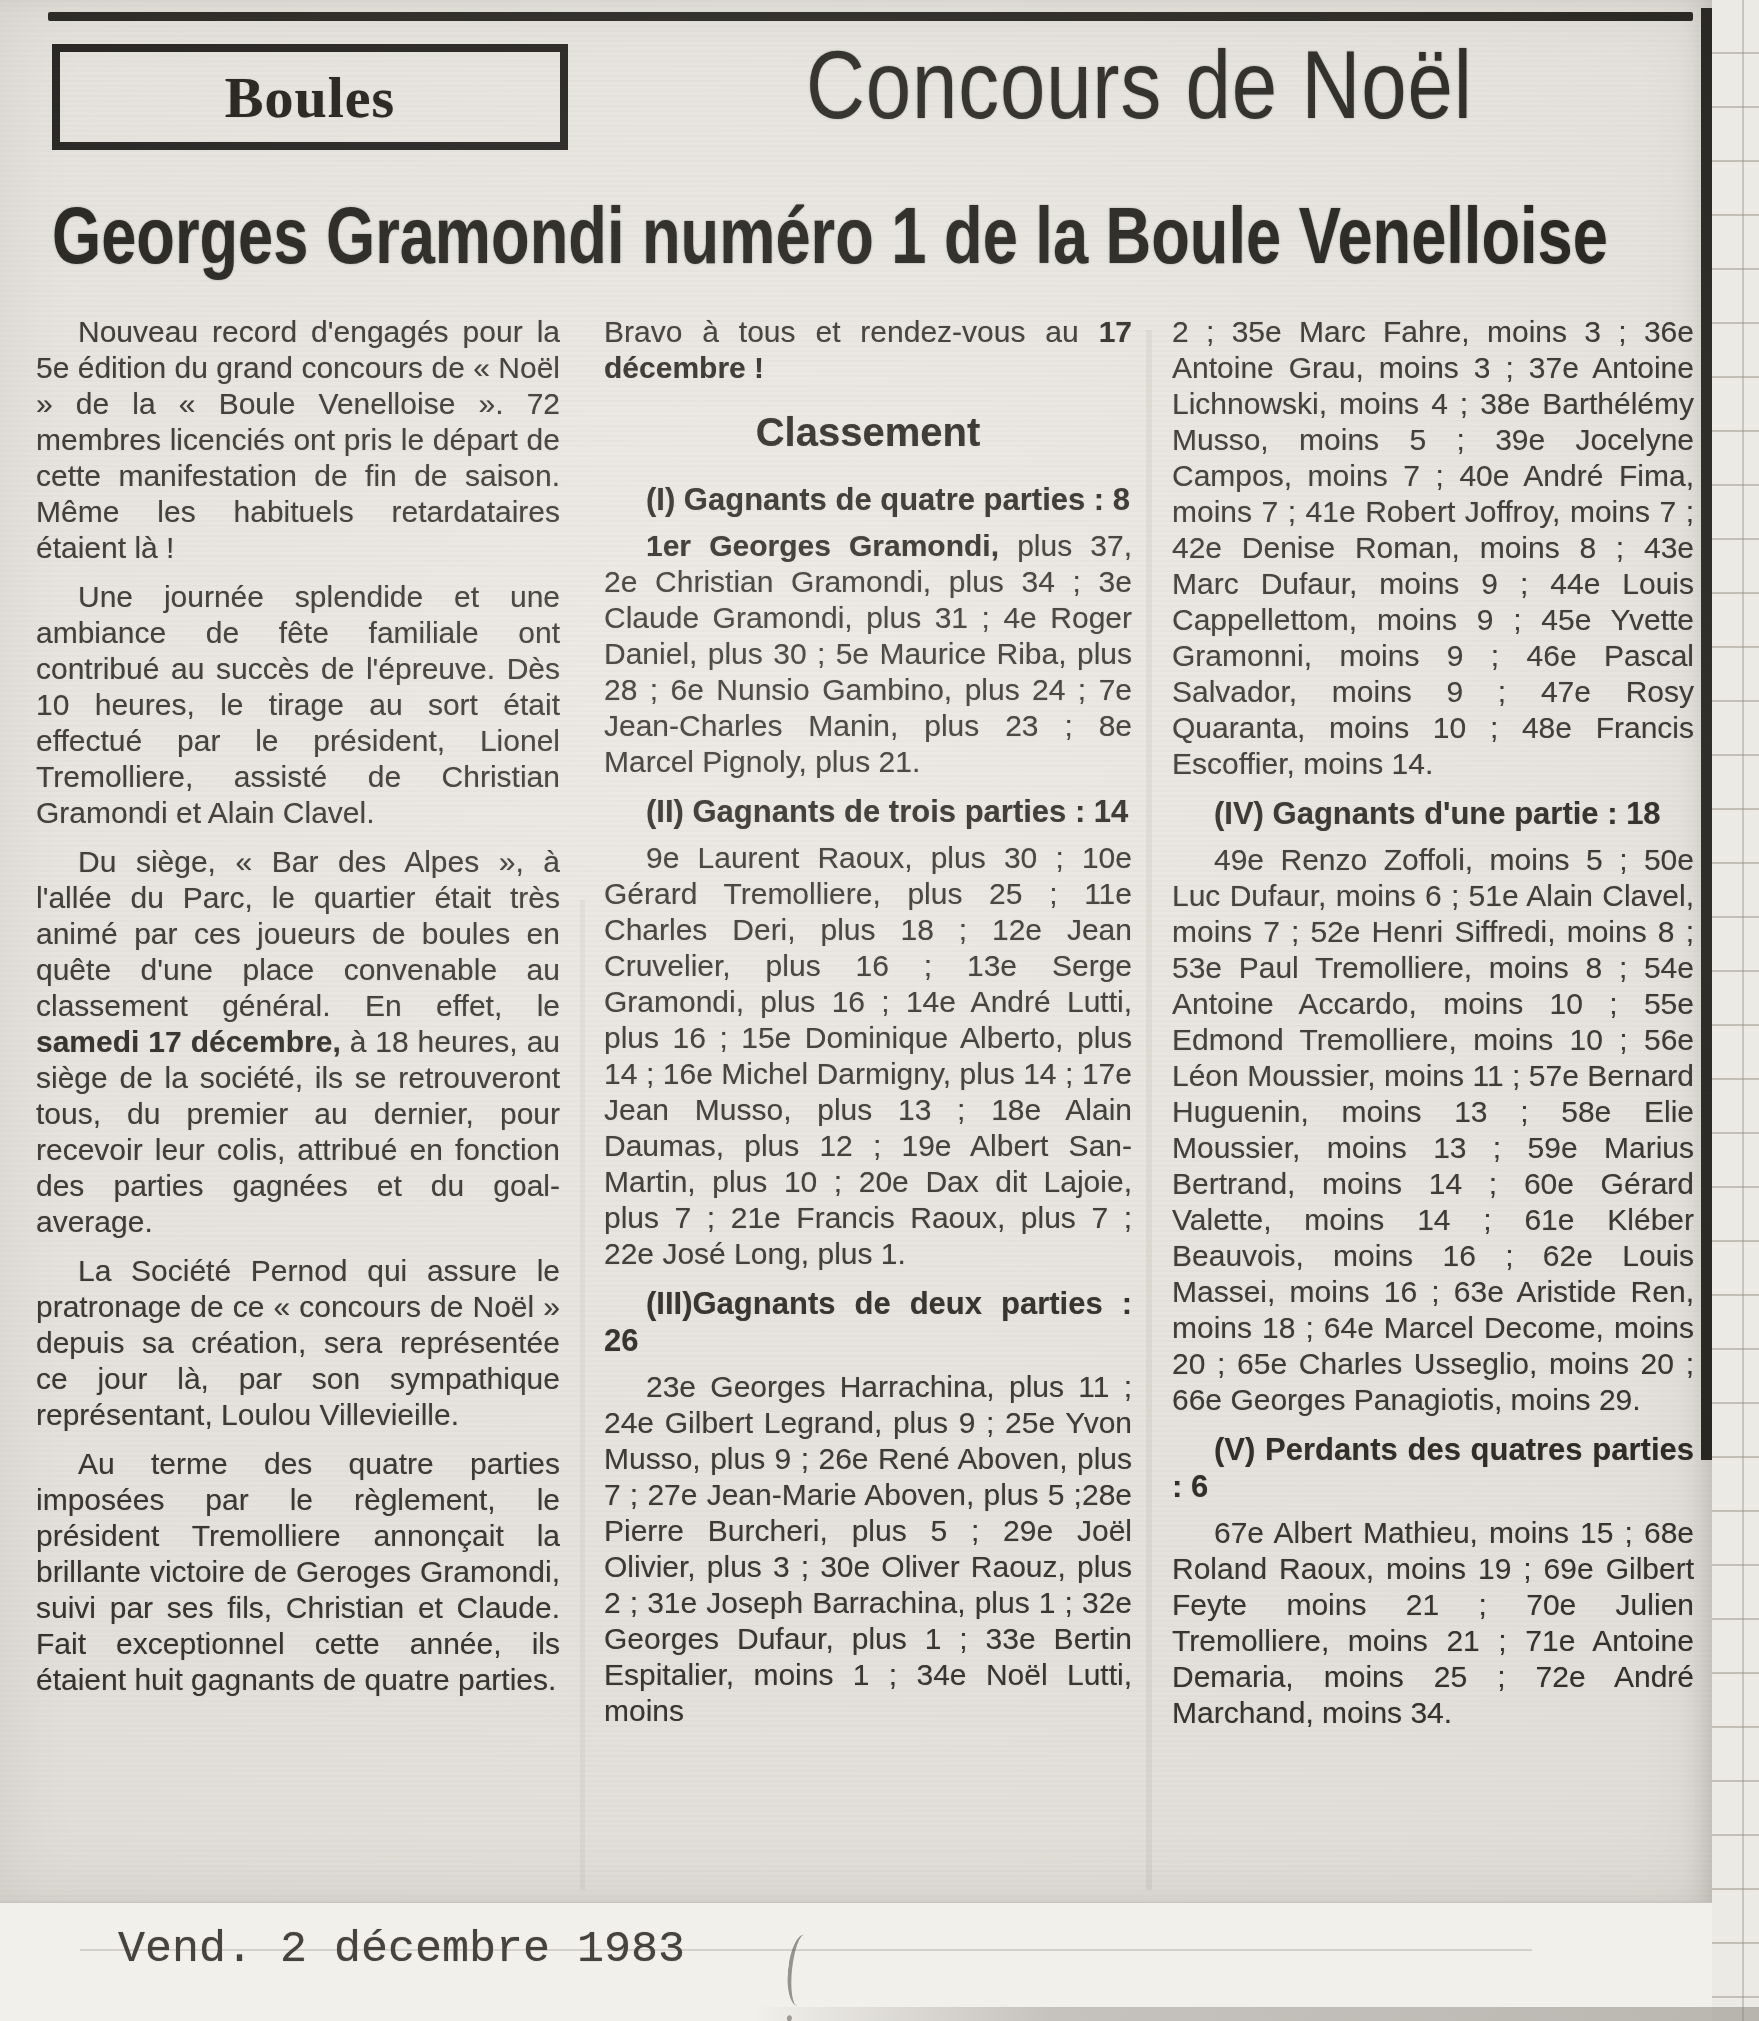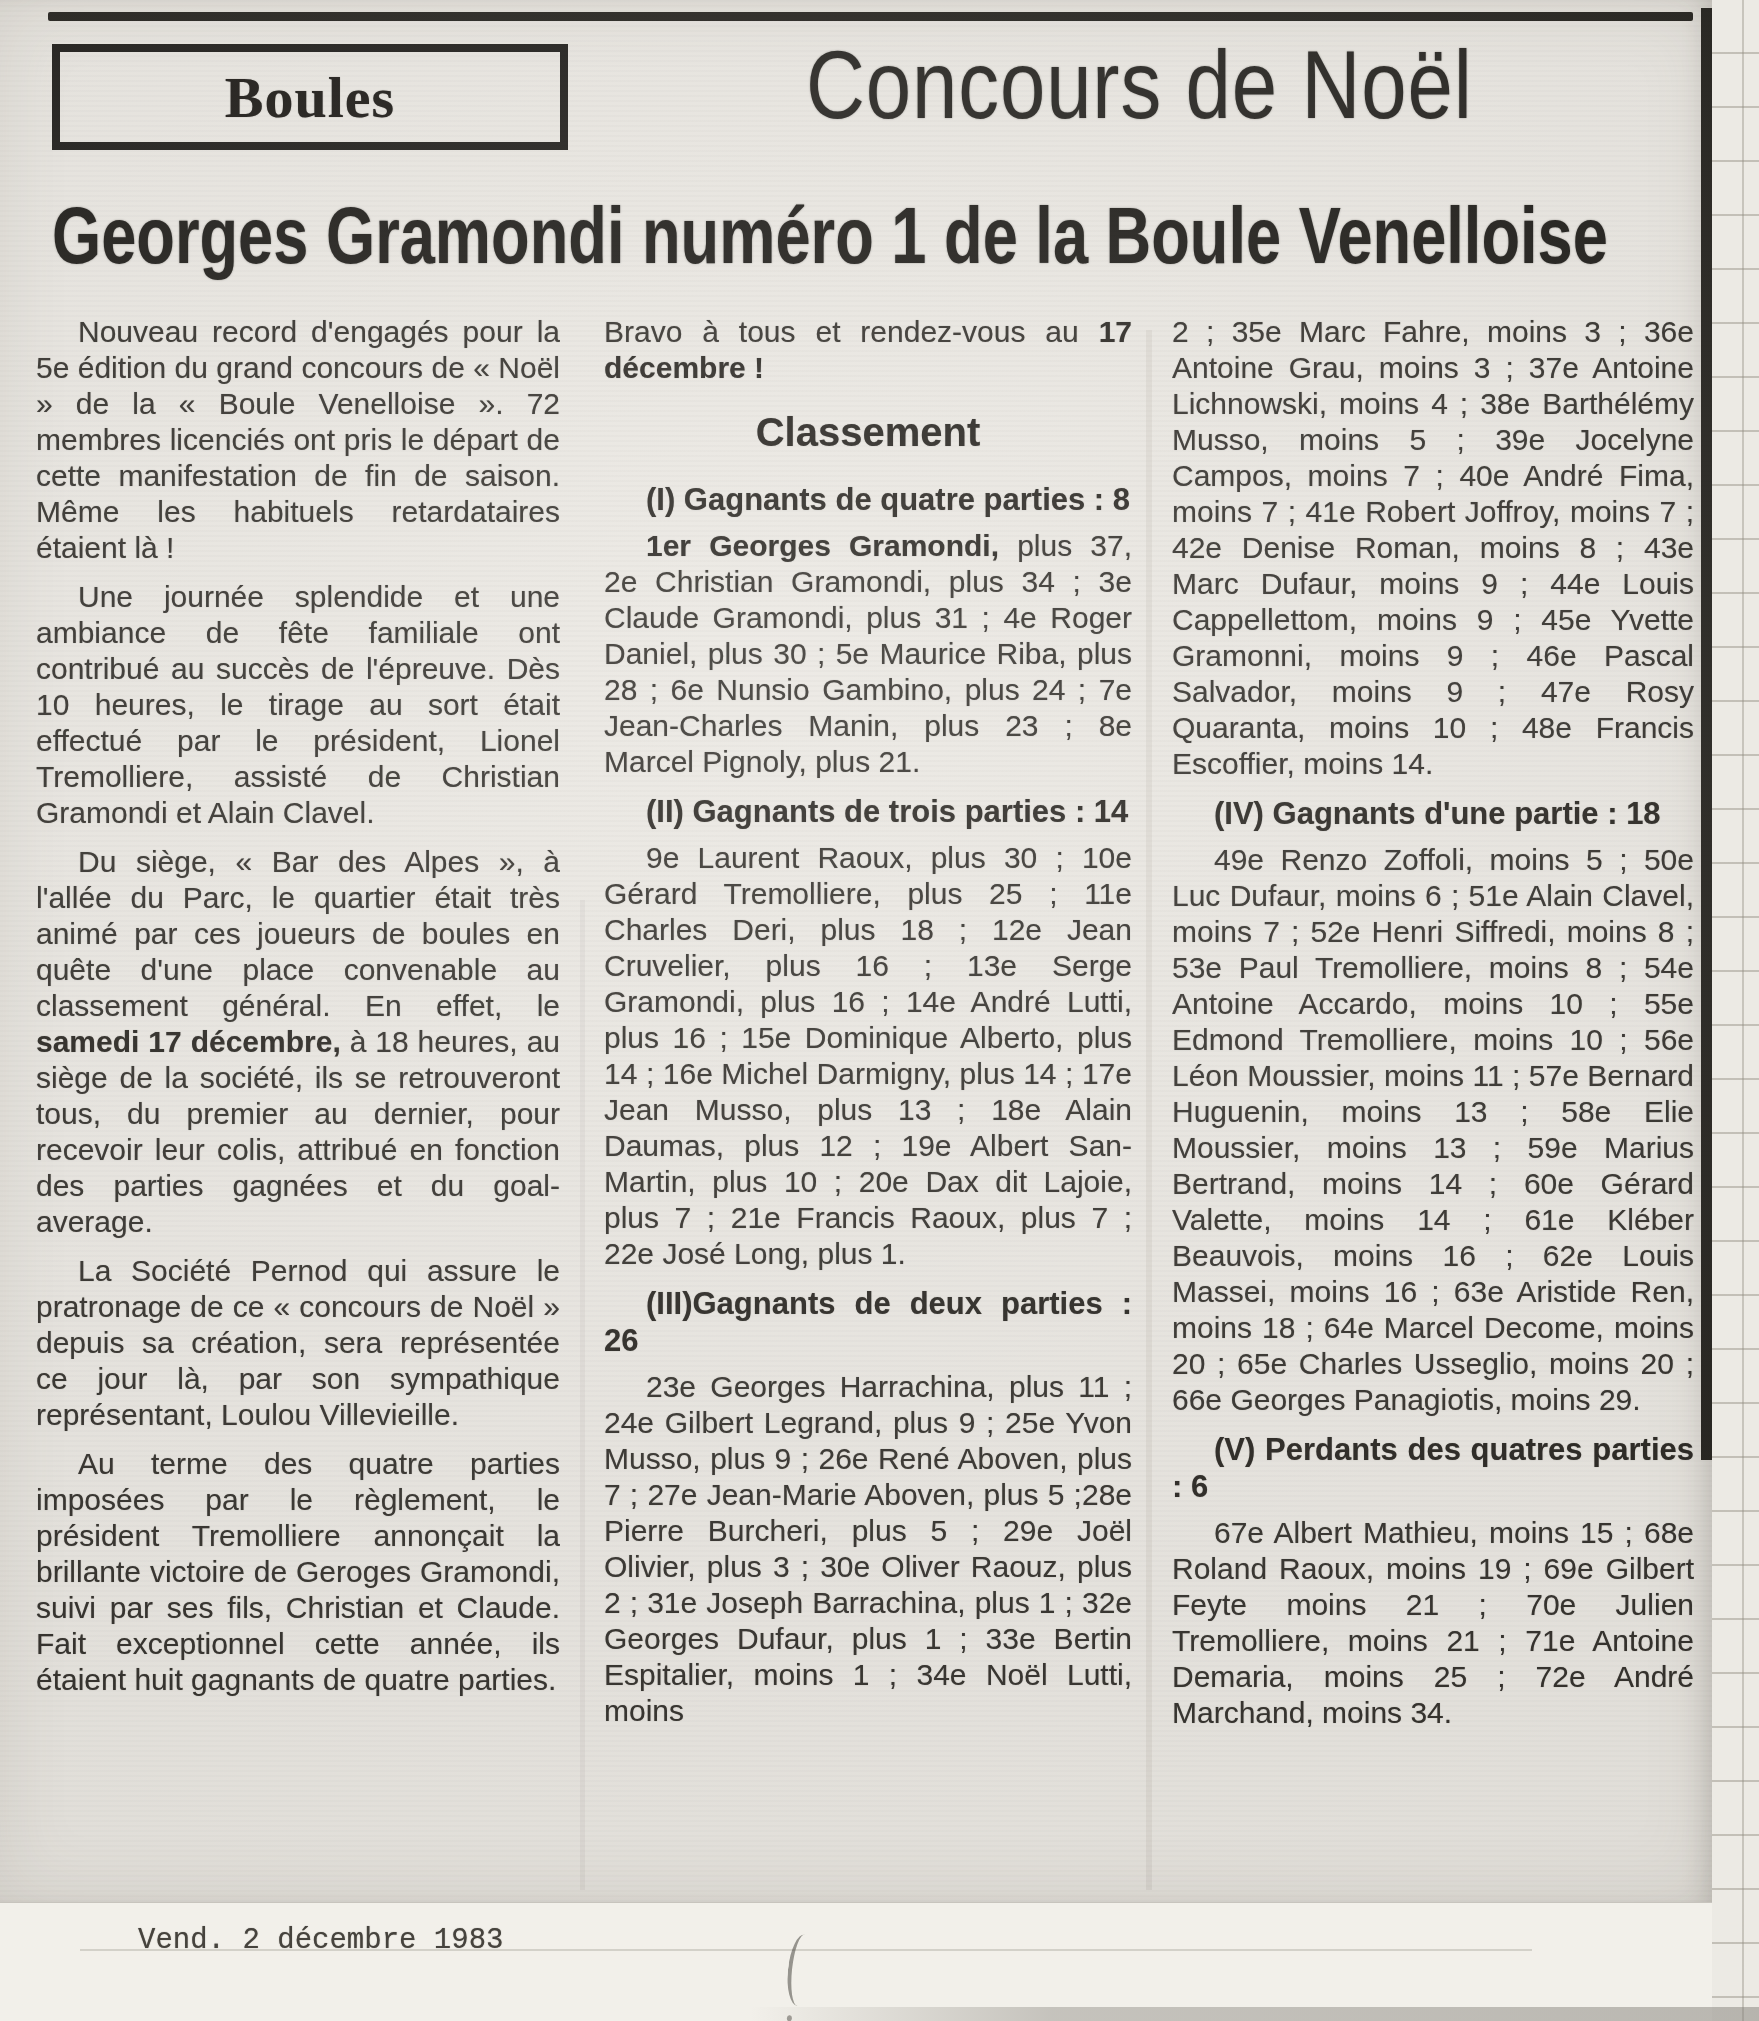--- a/index.html
+++ b/index.html
@@ -74,23 +74,22 @@
     background-color:var(--margin,#eceae4);
     background-image:
       repeating-linear-gradient(to bottom, rgba(0,0,0,0) 0 52px, rgba(145,140,128,.45) 52px 54px),
       linear-gradient(to right, rgba(145,140,128,0) 0 30px, rgba(145,140,128,.4) 30px 32px, rgba(145,140,128,0) 32px);
   }
   
   .faint-line{position:absolute;left:80px;top:1949px;width:1452px;height:2px;background:rgba(125,120,108,.26);}
   .date{
     position:absolute;left:118px;top:1924px;
     font-family:"Liberation Mono","DejaVu Sans Mono",monospace;
-    font-size:29px;color:#46433d;white-space:nowrap;
+    font-size:45px;color:#46433d;white-space:nowrap;
     text-shadow:0 0 1px rgba(70,67,61,.6);
-    margin-left:20px;
   }
   .pen-mark{
     position:absolute;left:788px;top:1934px;width:18px;height:72px;
     border-left:4px solid rgba(75,72,65,.55);
     border-radius:60% 0 0 60% / 50% 0 0 50%;
     transform:rotate(6deg);
   }
   .pen-mark::after{
     content:"";position:absolute;left:0;bottom:-16px;width:5px;height:6px;
     background:rgba(75,72,65,.5);border-radius:50%;

